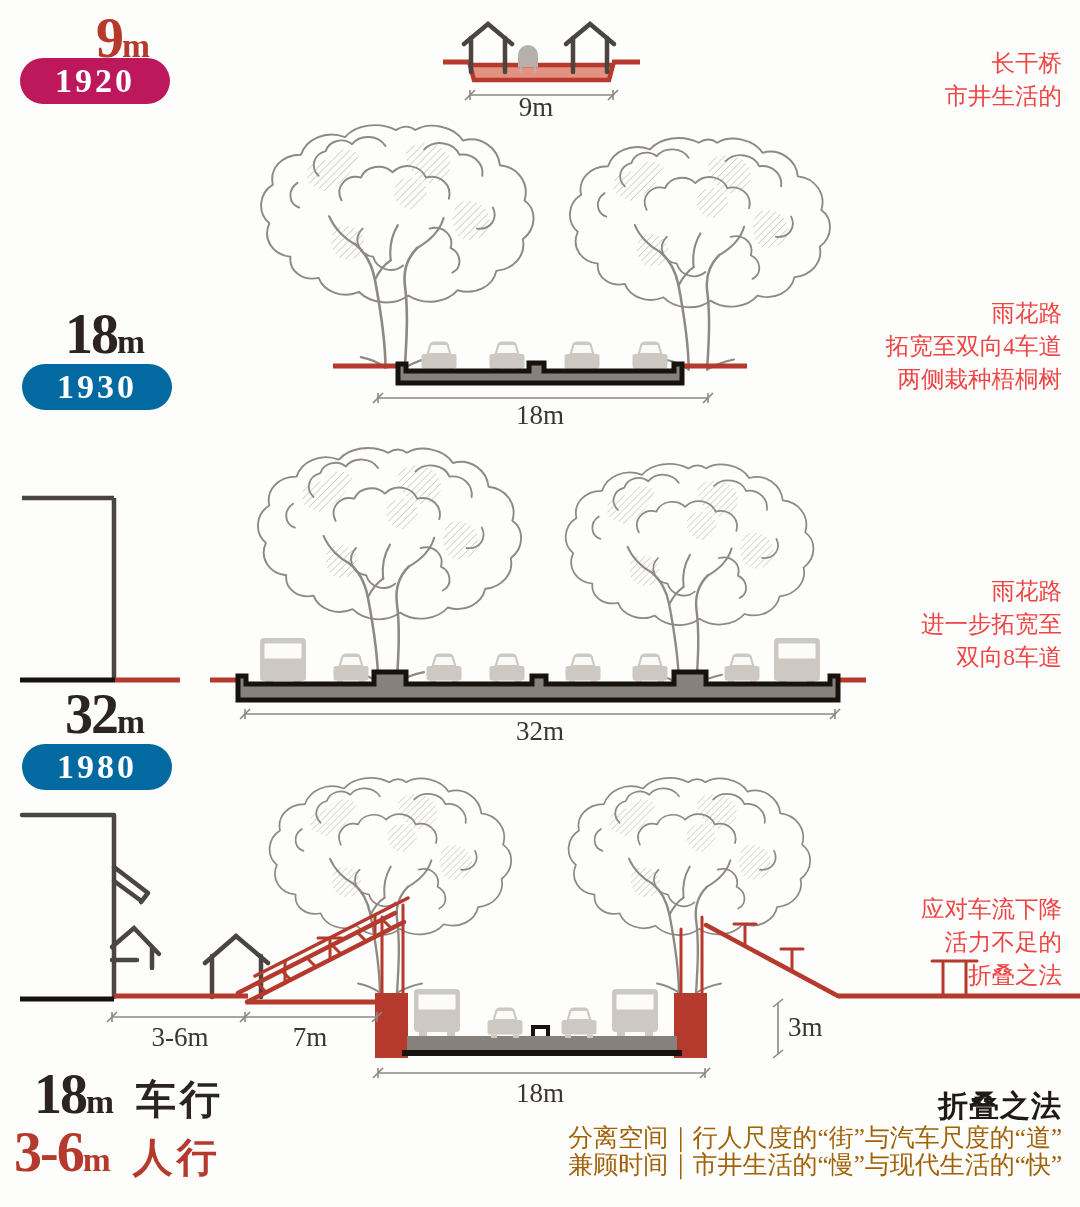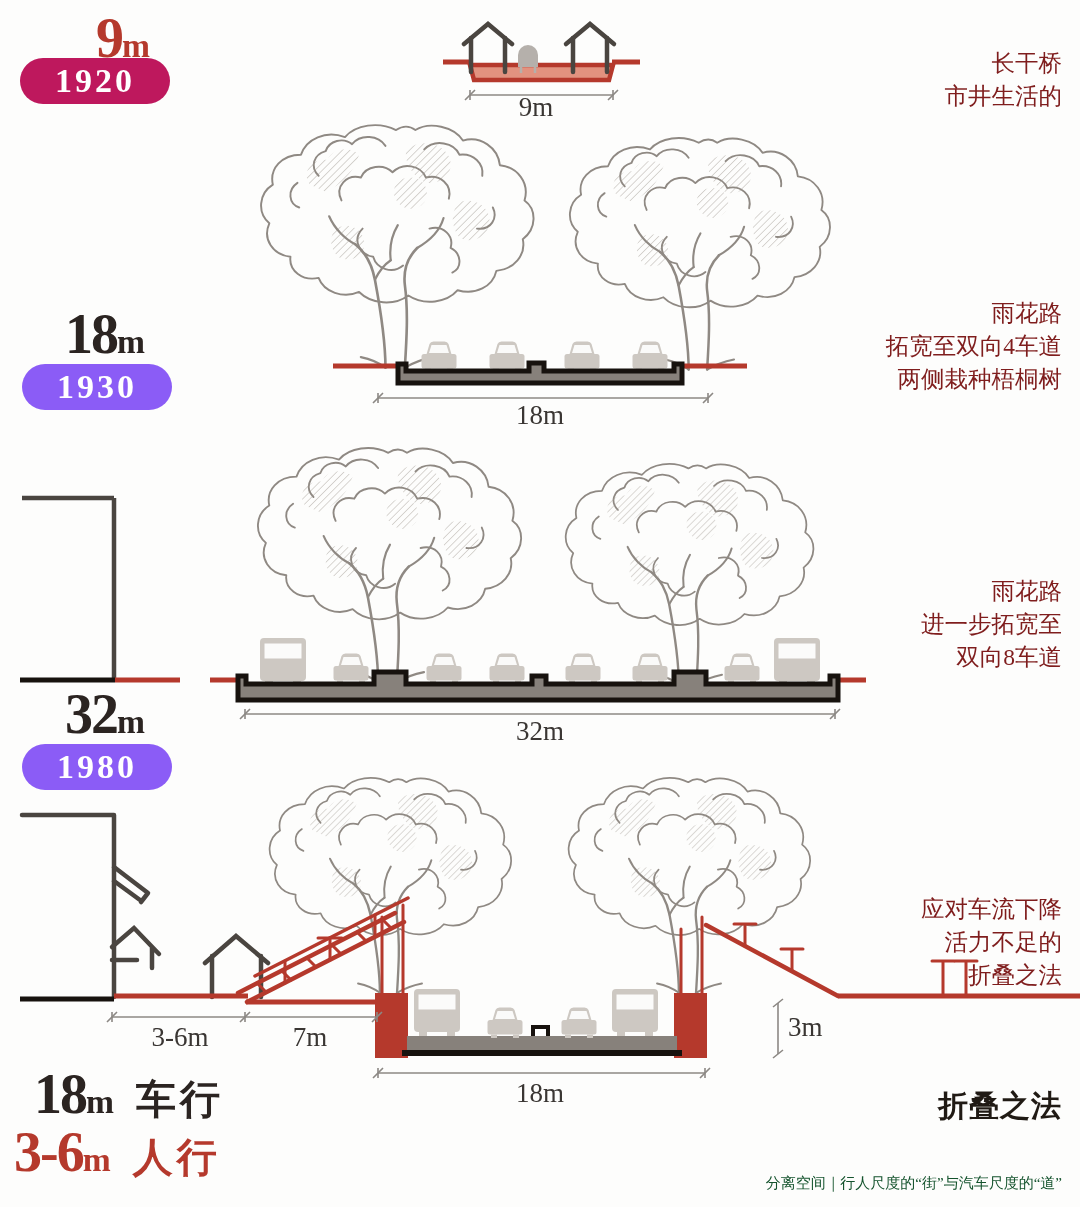--- a/index.html
+++ b/index.html
@@ -11,42 +11,42 @@
   
   .badge-num{position:absolute;width:150px;text-align:center;font-weight:900;
              font-size:56px;line-height:1;letter-spacing:-2px;}
   .badge-num .unit{font-size:0.6em;font-weight:900;letter-spacing:0;}
   .num-red{color:#b5392c;}
   .num-dark{color:#2b2421;}
   .pill{position:absolute;width:150px;height:46px;border-radius:24px;display:flex;
         align-items:center;justify-content:center;color:#fff;font-weight:900;
         font-size:34px;letter-spacing:3px;}
   .pill-red{background:#be185d;}
-  .pill-dark{background:#8b5cf6;}
-
-  
-  .caption{position:absolute;right:18px;text-align:right;color:#7f1d1d;
+  .pill-dark{background:#0369a1;}
+
+  
+  .caption{position:absolute;right:18px;text-align:right;color:#ef4444;
            font-size:23.5px;line-height:33px;font-weight:500;}
 
   
   .dim-label{position:absolute;color:#3a3633;font-size:27px;font-weight:500;text-align:center;}
 
   
   .legend-row{position:absolute;display:flex;align-items:baseline;gap:24px;}
   .legend-num{font-weight:900;font-size:56px;line-height:1;letter-spacing:-2px;}
   .legend-num .unit{font-size:0.6em;}
   .legend-label{font-weight:900;font-size:40px;line-height:1;letter-spacing:4px;}
   .lg-dark{color:#2b2421;}
   .lg-red{color:#b5392c;}
 
   
   .footer-title{position:absolute;right:18px;text-align:right;color:#201a14;
                 font-size:30px;font-weight:900;letter-spacing:1px;}
-  .footer-lines{position:absolute;right:18px;text-align:right;color:#14532d;
-                font-size:15px;line-height:27px;margin-top:46px;}
+  .footer-lines{position:absolute;right:18px;text-align:right;color:#a16207;
+                font-size:25px;line-height:27px;}
 </style>
 </head>
 <body>
 
 <div class="canvas">
 
   <svg width="0" height="0" style="position:absolute" aria-hidden="true">
     <defs>
       <pattern id="hatch" width="6" height="6" patternUnits="userSpaceOnUse" patternTransform="rotate(45)">
         <line x1="0" y1="0" x2="0" y2="6" stroke="#9d978f" stroke-width="1.5"></line>
@@ -295,15 +295,16 @@
     <div class="legend-label lg-dark">车行</div>
   </div>
   <div class="legend-row abs" style="left:14px;top:1124px">
     <div class="legend-num lg-red"><span>3-6</span><span class="unit">m</span></div>
     <div class="legend-label lg-red">人行</div>
   </div>
 
   <div class="footer-title" style="top:1086px">折叠之法</div>
   <div class="footer-lines" style="top:1124px">
     <div>分离空间｜行人尺度的“街”与汽车尺度的“道”</div>
+    <div>兼顾时间｜市井生活的“慢”与现代生活的“快”</div>
   </div>
 
 </div>
 
 </body></html>

